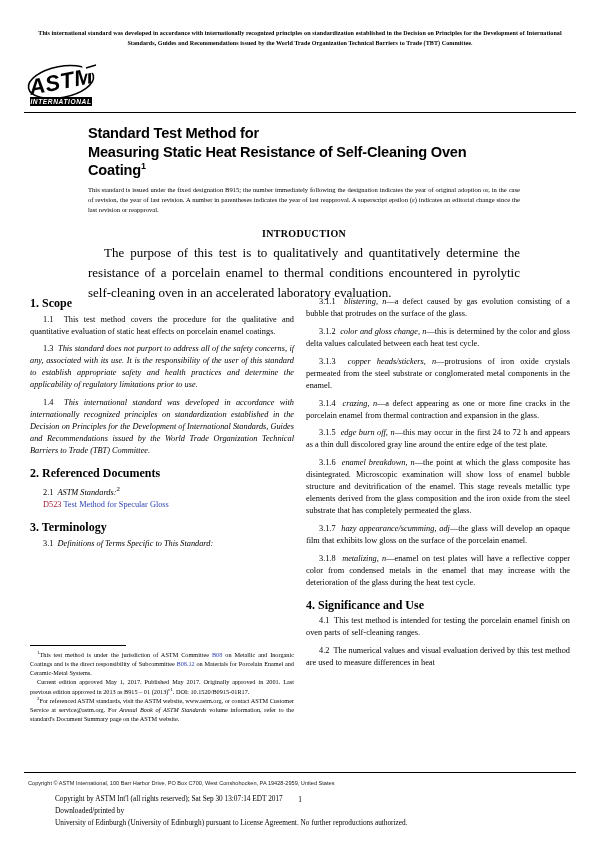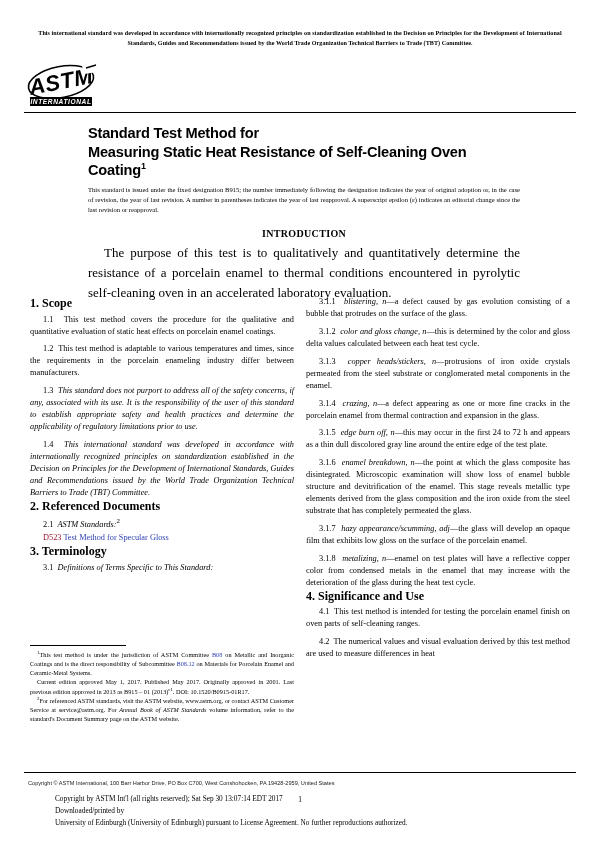--- a/index.html
+++ b/index.html
@@ -133,21 +133,21 @@
   }
   .col-left  { left: 30px; }
   .col-right { left: 306px; }
 
   h2.sec {
     font-size: 12px;
     font-weight: bold;
     margin: 0 0 2px 0;
     line-height: 1.3;
   }
-  h2.sec.spaced { }
+  h2.sec.spaced { margin-top: 9px; }
 
   p.para {
     margin: 0 0 0 0;
     padding: 0;
     text-indent: 13px;
     text-align: justify;
     line-height: 1.44;
   }
   p.para + p.para { margin-top: 6px; }
   p.para.tight { margin-top: 1px; }
@@ -267,21 +267,20 @@
 
   <div class="intro-head">INTRODUCTION</div>
   <div class="intro-body">The purpose of this test is to qualitatively and quantitatively determine the resistance of a porcelain enamel to thermal conditions encountered in pyrolytic self-cleaning oven in an accelerated laboratory evaluation.</div>
 
   <div class="col col-left">
 
     <h2 class="sec">1. Scope</h2>
 
     <p class="para tight"><span>1.1</span>&nbsp; <span>This test method covers the procedure for the qualitative and quantitative evaluation of static heat effects on porcelain enamel coatings.</span></p>
 
-    <p class="para"><span>1.2</span>&nbsp; <span>This test method is adaptable to various temperatures and times, since the requirements in the porcelain enameling industry differ between manufacturers.</span></p>
 
     <p class="para"><span>1.3</span>&nbsp; <span class="it">This standard does not purport to address all of the safety concerns, if any, associated with its use. It is the responsibility of the user of this standard to establish appropriate safety and health practices and determine the applicability of regulatory limitations prior to use.</span></p>
 
     <p class="para"><span>1.4</span>&nbsp; <span class="it">This international standard was developed in accordance with internationally recognized principles on standardization established in the Decision on Principles for the Development of International Standards, Guides and Recommendations issued by the World Trade Organization Technical Barriers to Trade (TBT) Committee.</span></p>
 
     <h2 class="sec spaced">2. Referenced Documents</h2>
 
     <p class="para tight"><span>2.1</span>&nbsp; <span class="it">ASTM Standards:</span><sup>2</sup></p>
 
     <div class="ref-line"><span class="ref-id">D523</span> <span class="ref-name">Test Method for Specular Gloss</span></div>

